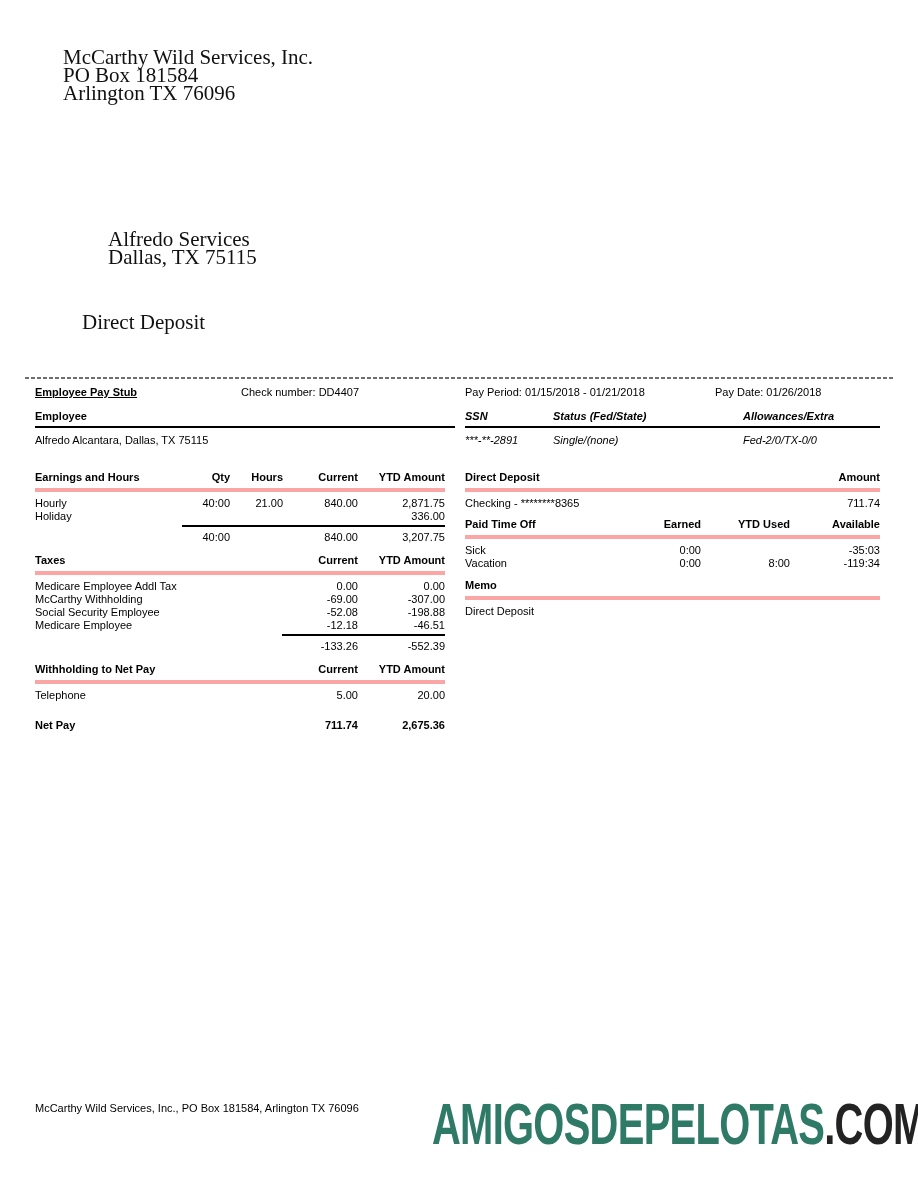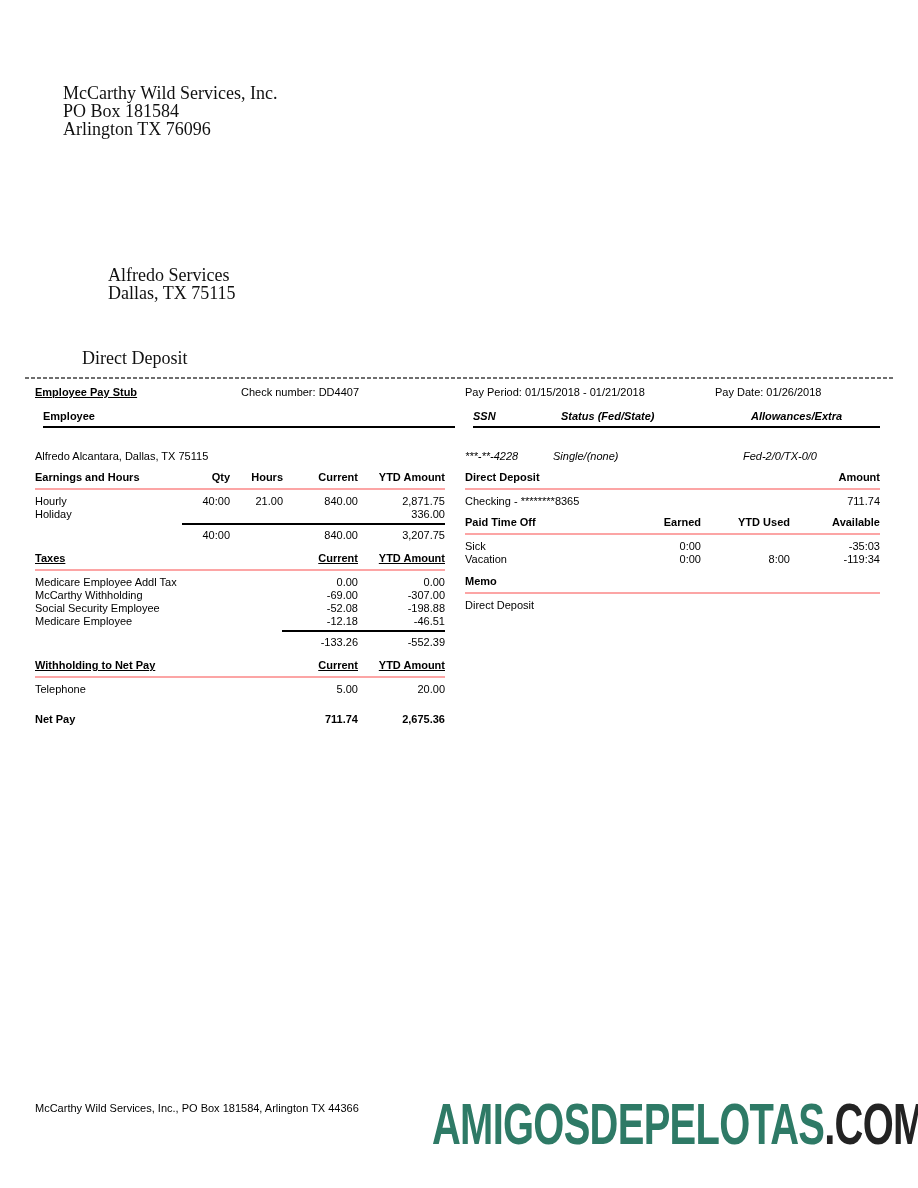--- a/index.html
+++ b/index.html
@@ -6,56 +6,56 @@
   html,body { background:#ffffff; }
   .page {
     position:relative;
     width:918px; height:1188px;
     background:#ffffff;
     font-family:"Liberation Sans", sans-serif;
     color:#000;
     overflow:hidden;
   }
   
-  .serif { font-family:"Liberation Serif", serif; font-size:18px; line-height:18px; color:#111;margin-top:36px; }
+  .serif { font-family:"Liberation Serif", serif; font-size:21px; line-height:18px; color:#111; }
   .company-address { position:absolute; left:63px; top:48px; }
   .employee-address { position:absolute; left:108px; top:230px; }
   .deposit-note { position:absolute; left:82px; top:313px; }
 
   
   .stub { position:absolute; left:25px; top:377px; width:868px; font-size:11px; line-height:13px; }
   .dashed-top {
     height:2px; width:868px;
     background:repeating-linear-gradient(90deg,#6e6e6e 0 4px,transparent 4px 6px);
   }
   .stub-title-row { position:relative; height:26px; }
   .stub-title-row span { position:absolute; top:7px; white-space:nowrap; }
   .t-title { left:10px; font-weight:bold;text-decoration:underline; }
   .t-check { left:216px; }
   .t-period { left:440px;text-align:center; }
   .t-date { left:690px; }
 
   .emp-block { position:absolute; left:10px; top:33px; width:420px; }
   .ssn-block { position:absolute; left:440px; top:33px; width:415px; }
-  .hdr-line { border-bottom:2px solid #000; padding-bottom:3px; font-weight:bold;margin-left:8px; }
-  .val-row { padding-top:22px; }
+  .hdr-line { border-bottom:2px solid #000; padding-bottom:3px; font-weight:bold; }
+  .val-row { padding-top:6px; }
   .ssn-grid { display:grid; grid-template-columns:88px 190px 1fr;font-style:italic; }
 
   .left-col { position:absolute; left:10px; top:94px; width:410px; }
   .right-col { position:absolute; left:440px; top:94px; width:415px; }
 
   .row5 { display:grid; grid-template-columns:1fr 55px 53px 75px 87px; }
   .row3 { display:grid; grid-template-columns:1fr 75px 87px; }
   .rowdd { display:grid; grid-template-columns:1fr 90px; }
   .rowpto { display:grid; grid-template-columns:1fr 86px 89px 90px; }
   .num { text-align:right; }
   .bold { font-weight:bold; }
-  .tbl-hdr { font-weight:bold; border-bottom:2px solid #fca5a5; padding-bottom:4px; margin-bottom:5px; }
+  .tbl-hdr { font-weight:bold; border-bottom:4px solid #fca5a5; padding-bottom:4px; margin-bottom:5px; }
   .partial-line { border-top:2px solid #000; height:0; margin-top:2px; margin-bottom:4px; }
-  .sec-gap { margin-top:10px;text-decoration:underline; }
+  .sec-gap { margin-top:10px; }
   .netpay-row { margin-top:17px; }
 
   
   .footer-line { position:absolute; left:35px; top:1102px; font-size:11px; }
   .watermark {
     position:absolute; left:432px; top:1091px;
     font-weight:bold; font-size:57px; line-height:66px;
     letter-spacing:-1px; white-space:nowrap;
     transform:scaleX(0.70); transform-origin:left center;
   }
@@ -93,21 +93,21 @@
       <div class="val-row">Alfredo Alcantara, Dallas, TX 75115</div>
     </div>
 
     <div class="ssn-block">
       <div class="ssn-grid hdr-line">
         <span>SSN</span>
         <span>Status (Fed/State)</span>
         <span>Allowances/Extra</span>
       </div>
       <div class="ssn-grid val-row">
-        <span>***-**-4228</span>
+        <span>***-**-2891</span>
         <span>Single/(none)</span>
         <span>Fed-2/0/TX-0/0</span>
       </div>
     </div>
 
     <div class="left-col">
 
       <div class="row5 tbl-hdr">
         <span>Earnings and Hours</span>
         <span class="num">Qty</span>
@@ -216,19 +216,19 @@
         <span class="num">0:00</span>
         <span class="num">8:00</span>
         <span class="num">-119:34</span>
       </div>
 
       <div class="tbl-hdr" style="margin-top:9px;">Memo</div>
       <div>Direct Deposit</div>
     </div>
   </div>
 
-  <div class="footer-line">McCarthy Wild Services, Inc., PO Box 181584, Arlington TX 44366</div>
+  <div class="footer-line">McCarthy Wild Services, Inc., PO Box 181584, Arlington TX 76096</div>
 
   <div class="watermark">
     <span id="wm-main" style="color: rgb(46, 122, 102);">AMIGOSDEPELOTAS</span><span id="wm-suffix" style="color: rgb(35, 35, 35);">.COM</span>
   </div>
 
 </div>
 
 </body></html>

